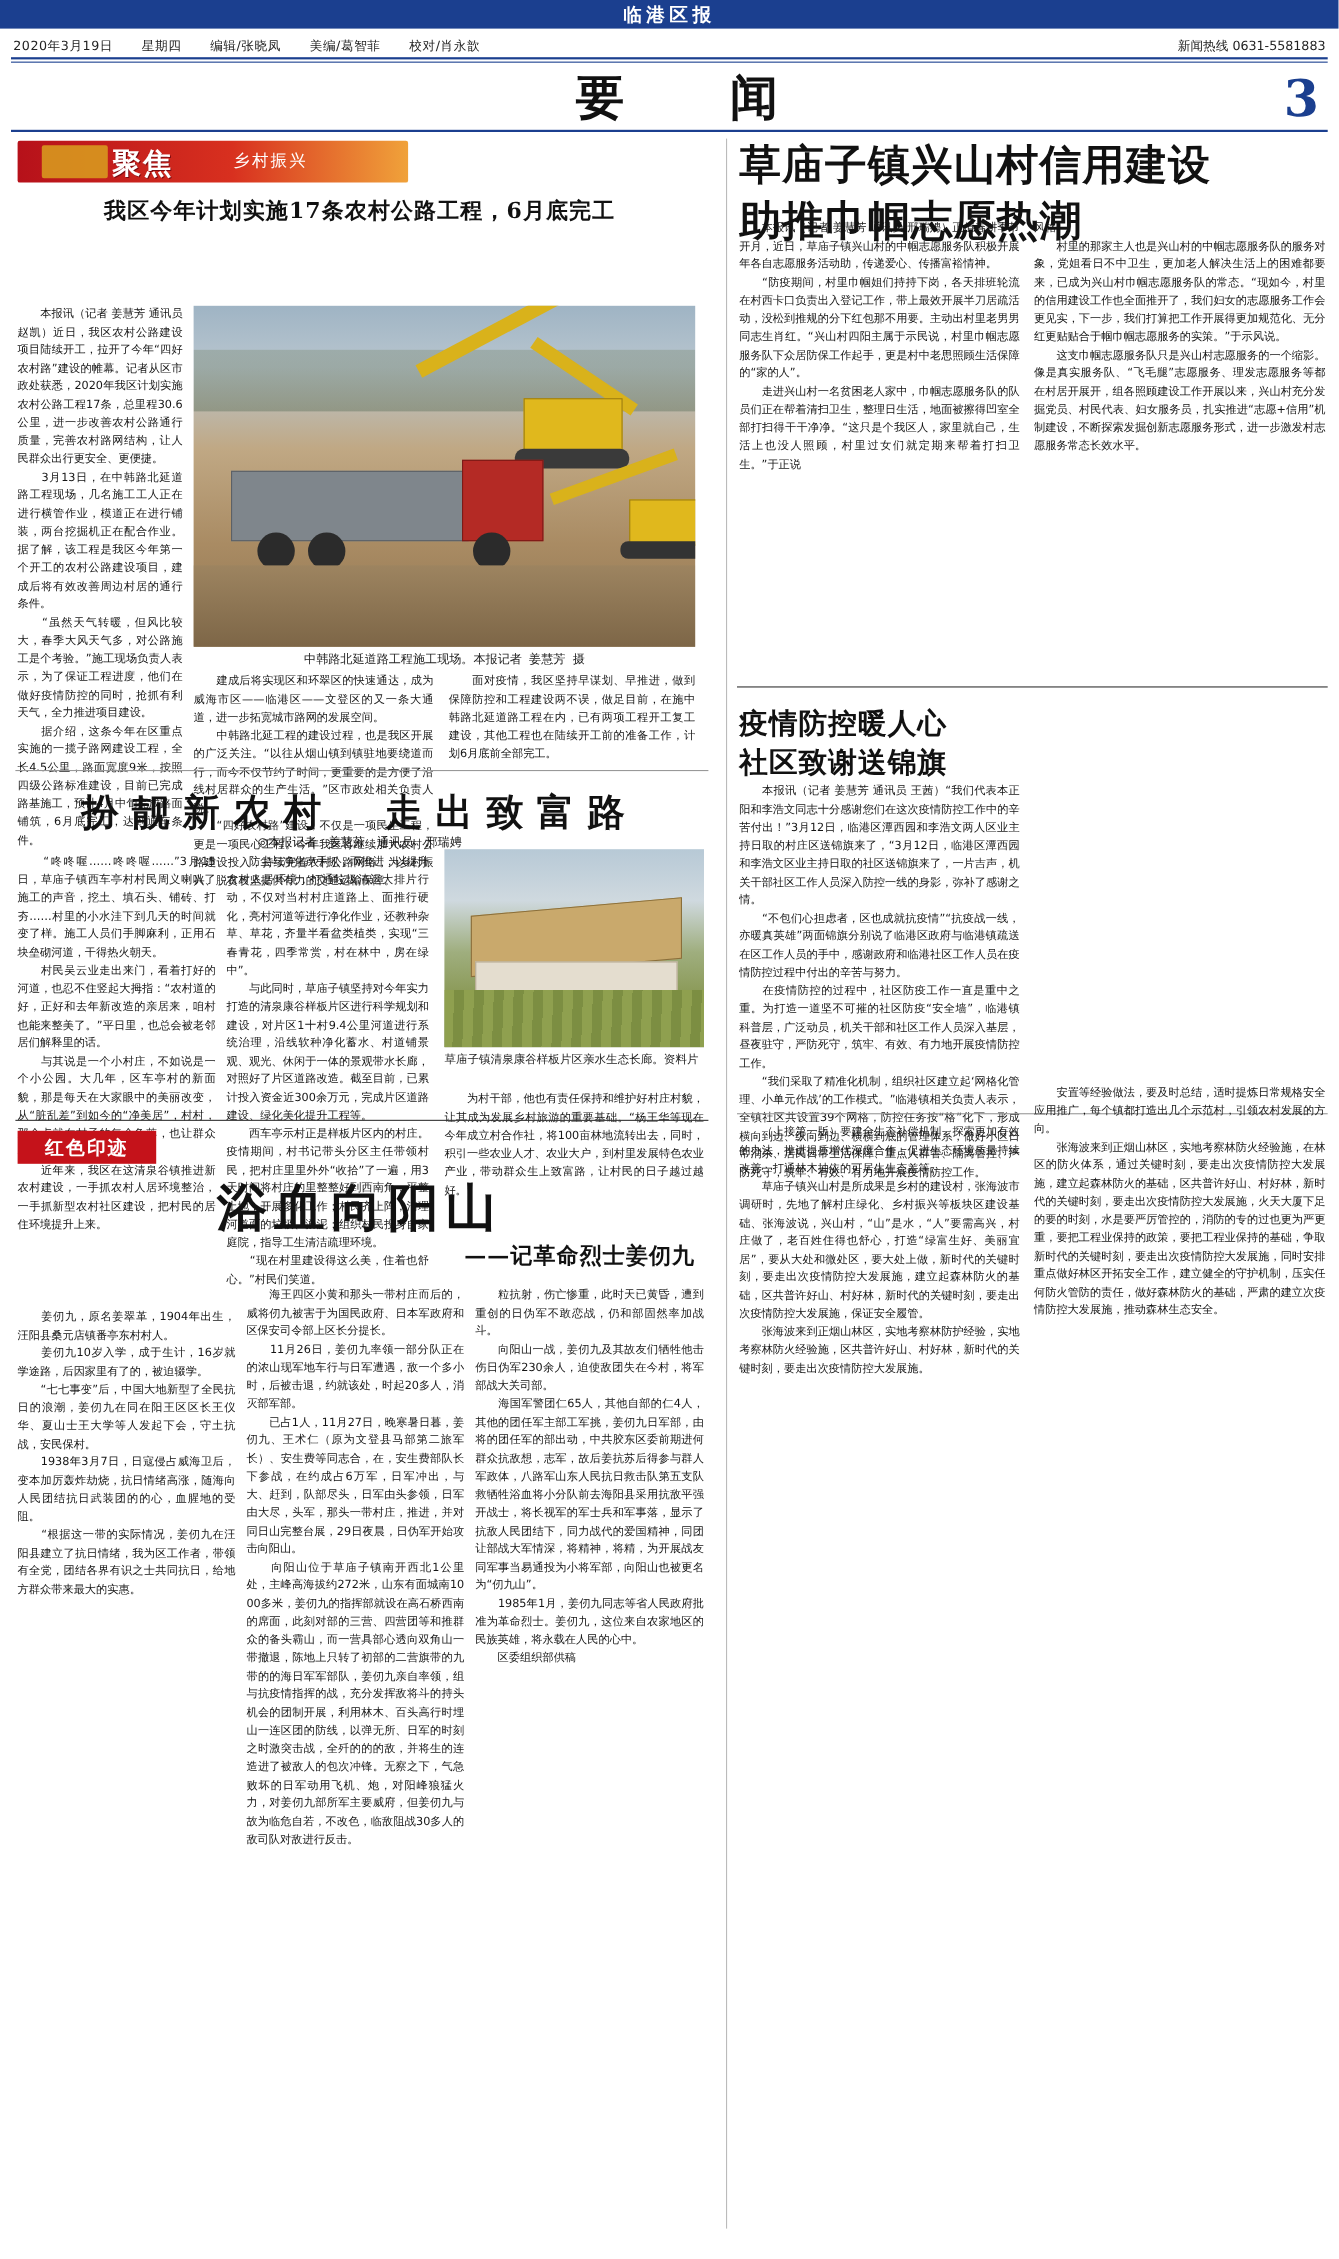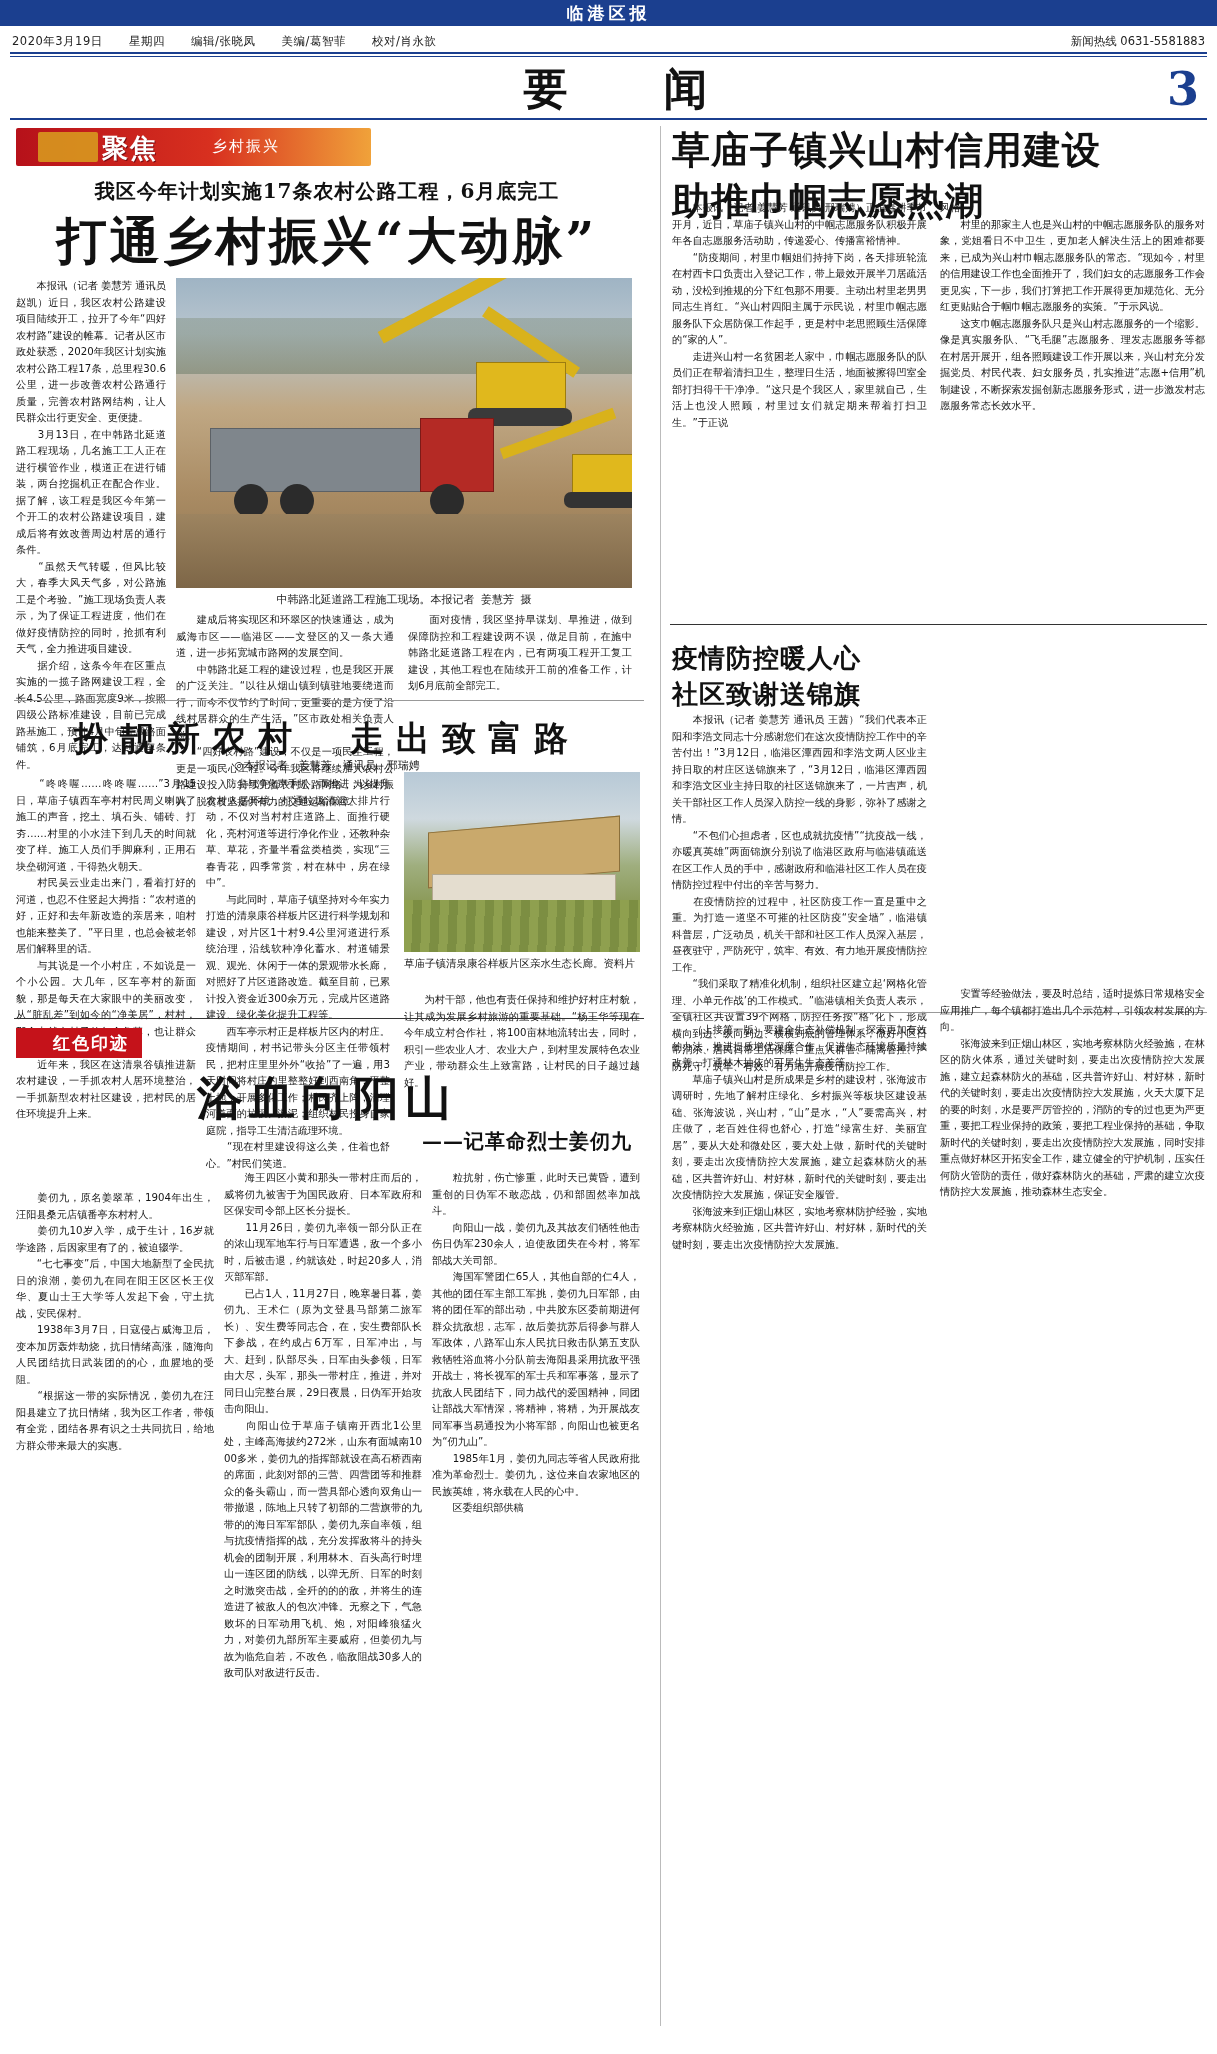--- a/index.html
+++ b/index.html
@@ -131,21 +131,21 @@
   .p2-field{position:absolute;left:0;top:128px;width:236px;height:52px;background:repeating-linear-gradient(92deg,#8fa04f 0 9px,#7c8e42 9px 18px);}
   .photo2-caption{
     position:absolute;left:404px;top:956px;width:236px;font-size:10.5px;line-height:1.5;color:#222;
   }
 
   
   .redmark{
     position:absolute;left:16px;top:1028px;width:126px;height:30px;background:#c5121a;
   }
   .redmark span{
-    position:absolute;left:12px;top:4px;width:126px;text-align:center;color:#fff;font-size:17px;
+    position:absolute;left:0;top:4px;width:126px;text-align:center;color:#fff;font-size:17px;
     font-weight:bold;letter-spacing:2px;font-family:"DejaVu Serif","Liberation Serif",serif;
   }
   .head3{
     position:absolute;left:22px;top:1068px;width:610px;text-align:center;
     font-size:46px;font-weight:bold;letter-spacing:6px;
     font-family:"DejaVu Serif","Liberation Serif",serif;
   }
   .head3-sub{
     position:absolute;left:22px;top:1128px;width:610px;text-align:right;
     font-size:20px;font-weight:bold;letter-spacing:1px;
@@ -208,21 +208,20 @@
 
   <div class="vline" style="left:660px;top:126px;height:1900px;"></div>
 
   <div class="focus-banner">
     <div class="seal"></div>
     <div class="big">聚焦</div>
     <div class="small">乡村振兴</div>
   </div>
 
   <div class="shoulder">我区今年计划实施17条农村公路工程，6月底完工</div>
-  <div class="main-head">打通乡村振兴“大动脉”</div>
 
   <div class="photo1">
     <div class="p1-trees"></div>
     <div class="p1-exc-arm"></div>
     <div class="p1-exc-arm2"></div>
     <div class="p1-exc-body"></div>
     <div class="p1-exc-track"></div>
     <div class="p1-exc2-arm"></div>
     <div class="p1-exc2-body"></div>
     <div class="p1-exc2-track"></div>

